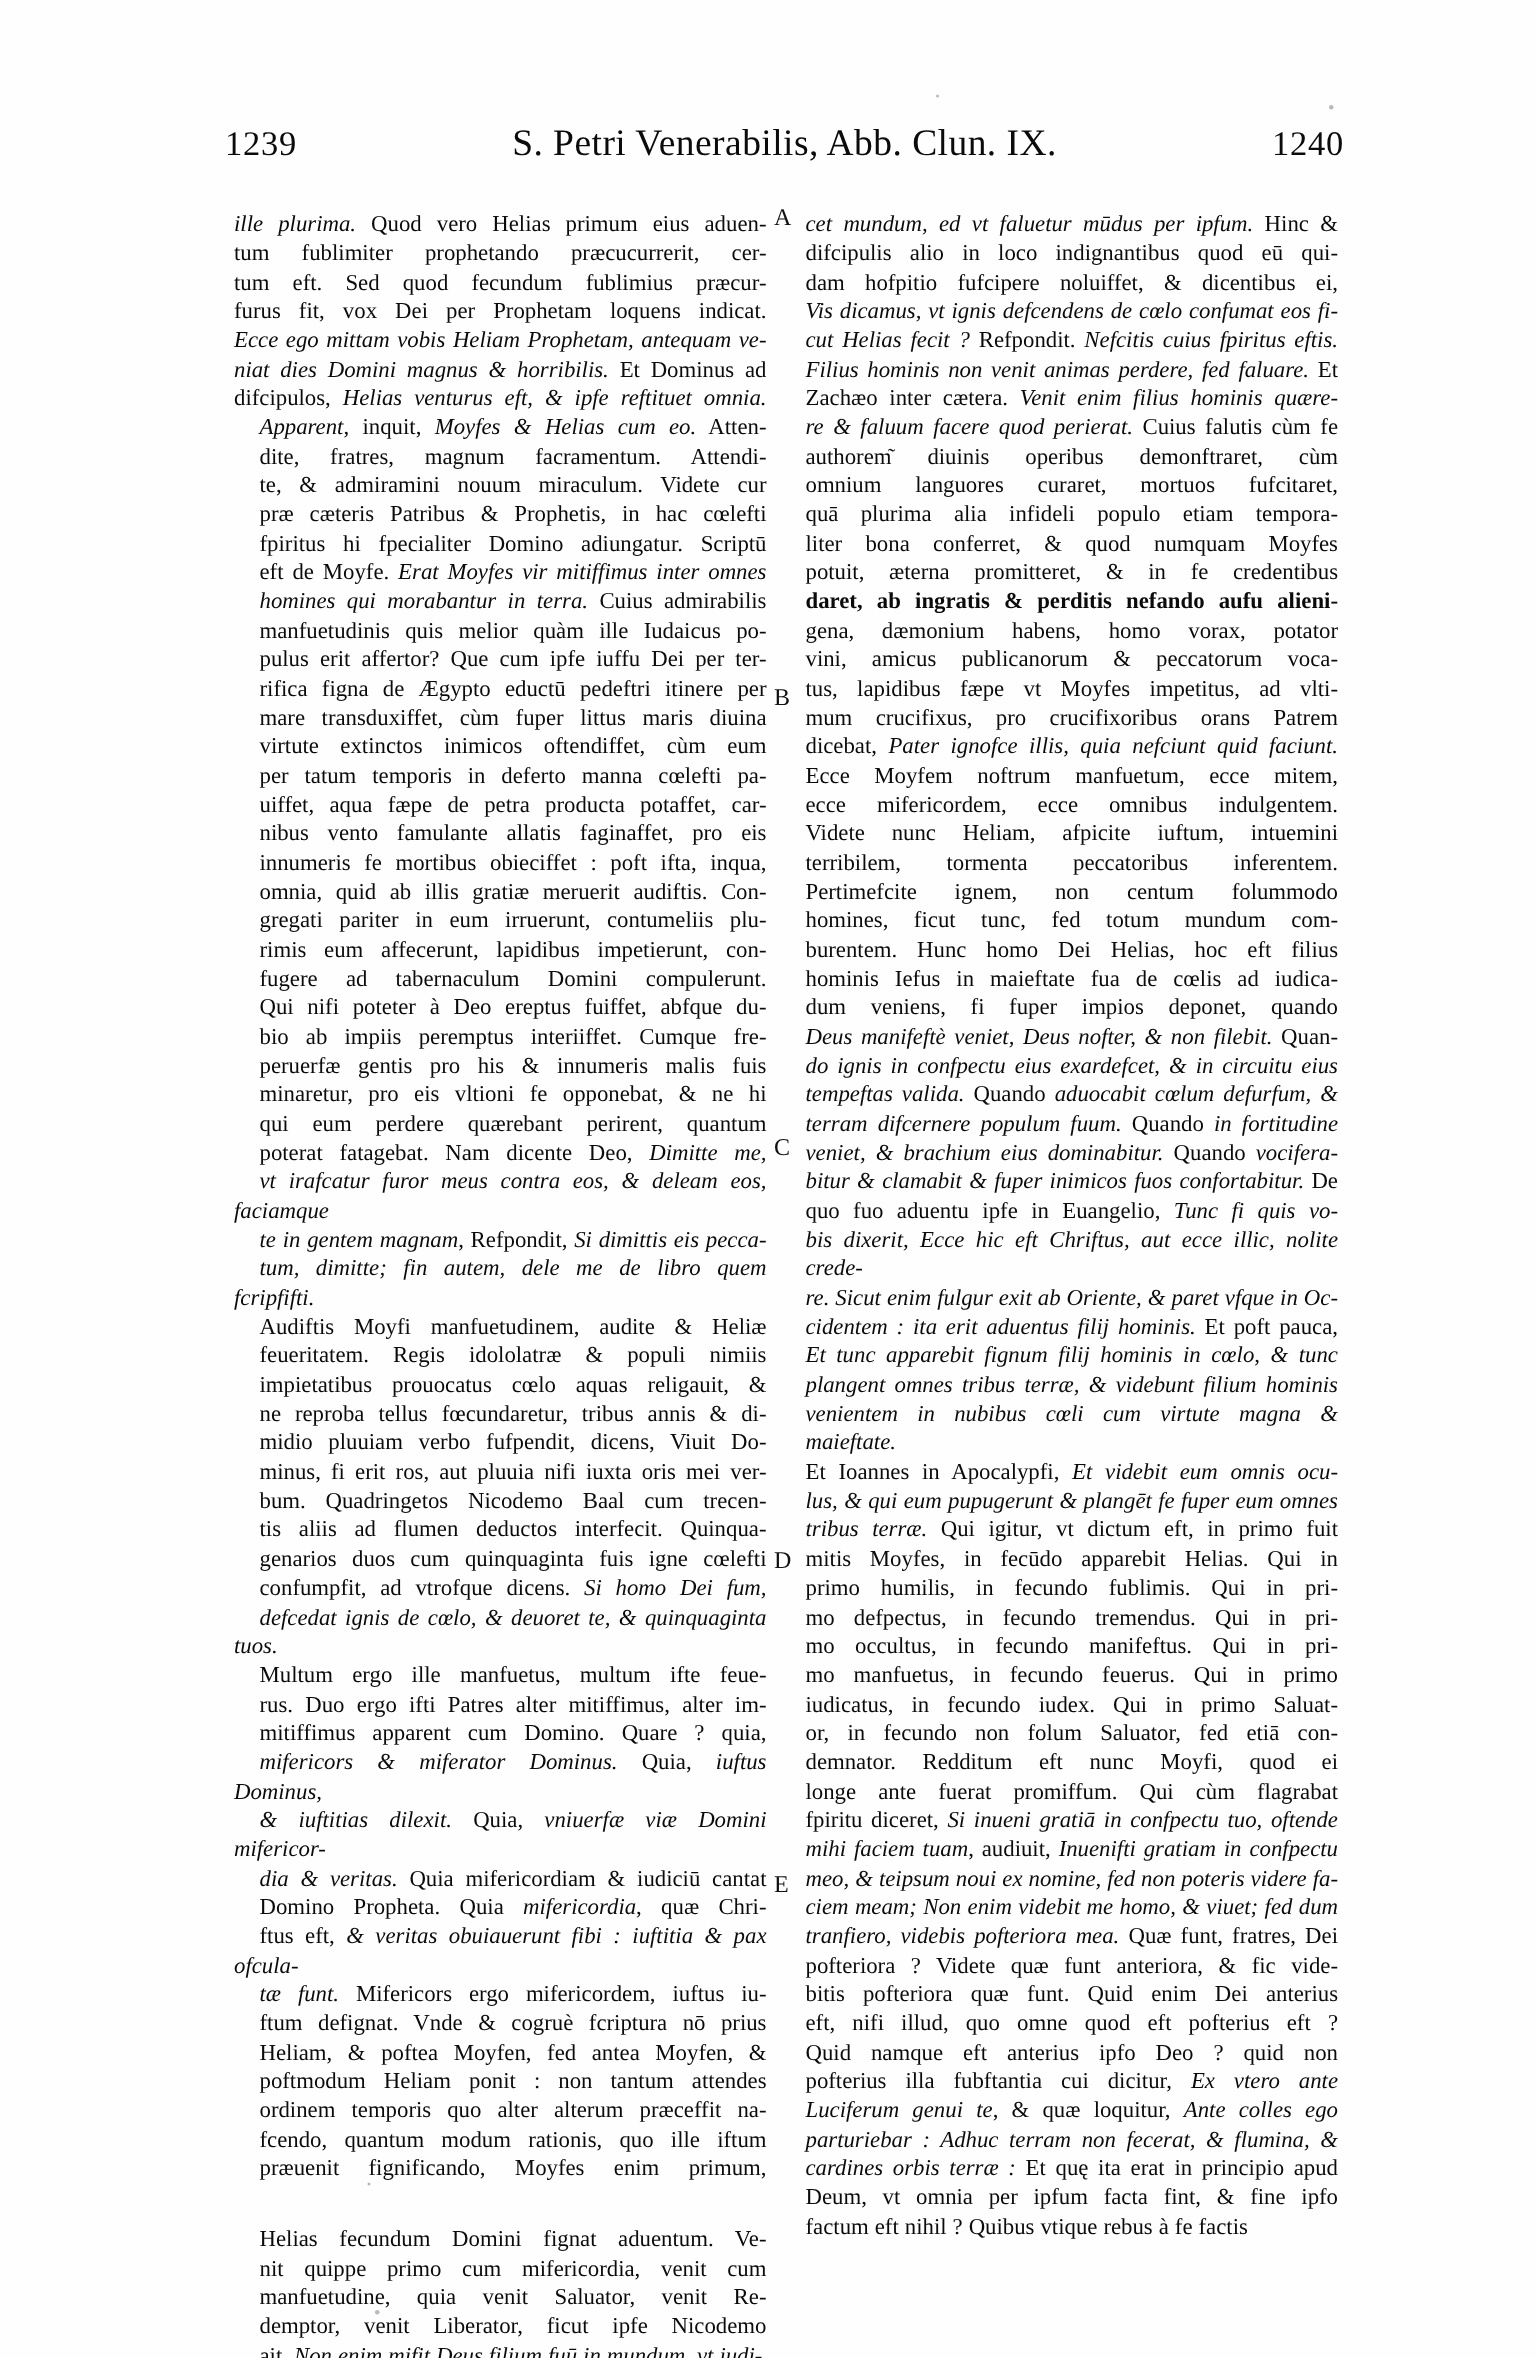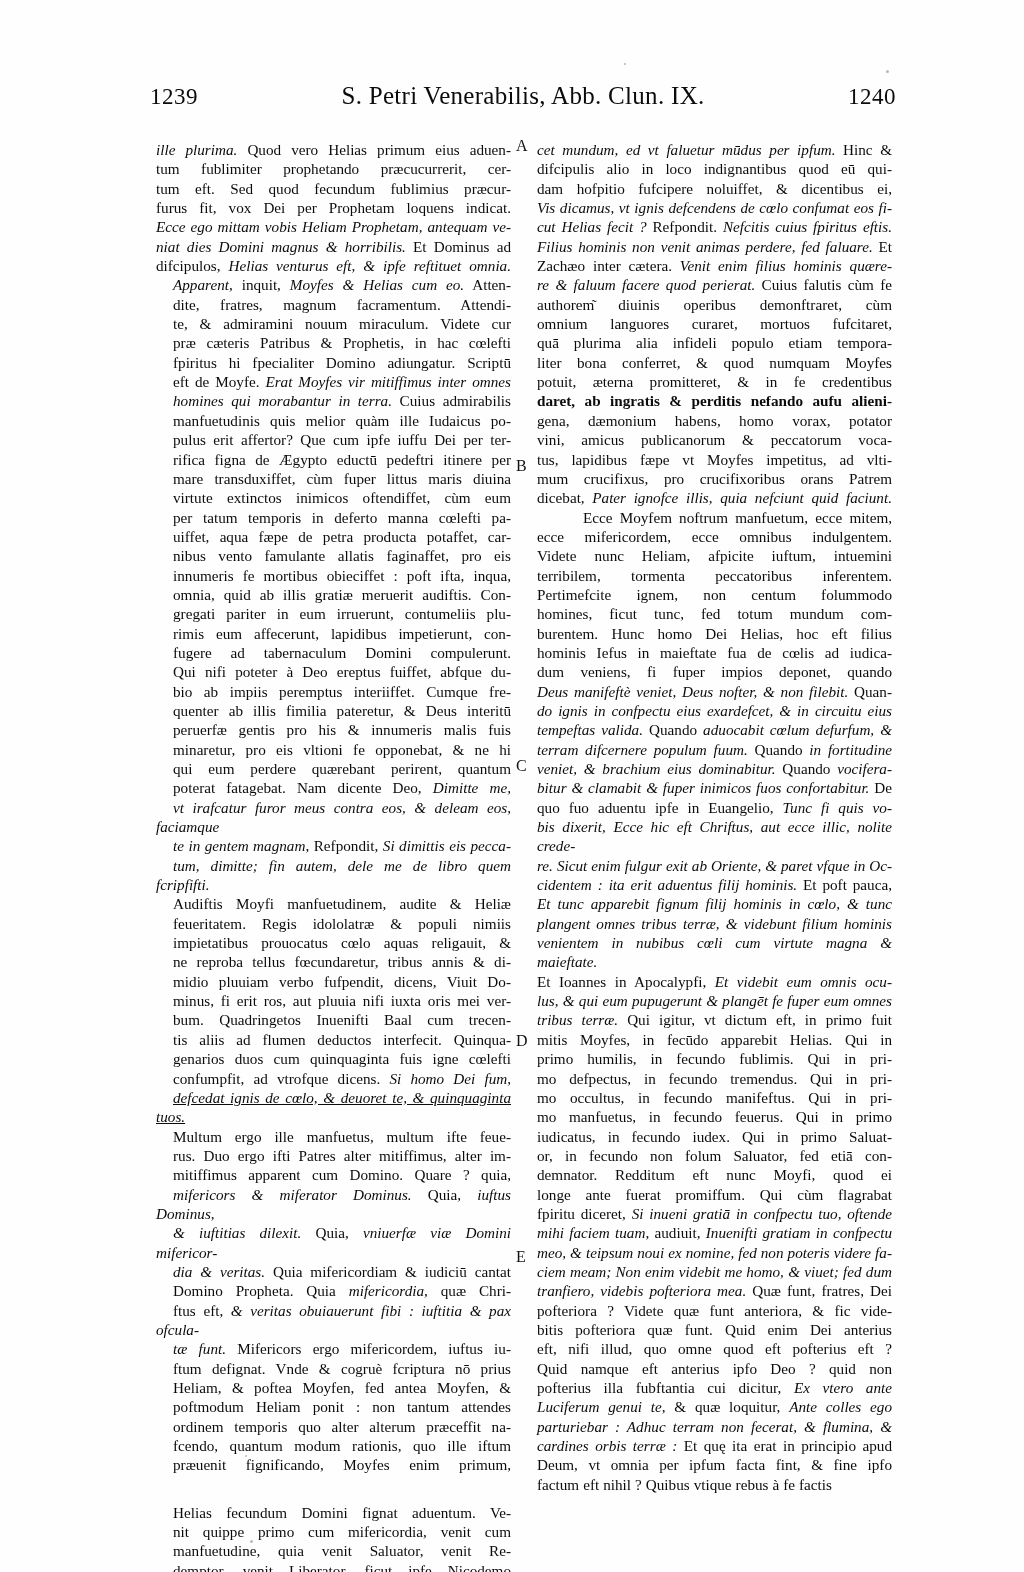--- a/index.html
+++ b/index.html
@@ -134,39 +134,38 @@
           <span class="line" style="display: block; text-align: justify; text-align-last: justify;"><span>per tatum temporis in deferto manna cœlefti pa-</span></span>
           <span class="line" style="display: block; text-align: justify; text-align-last: justify;"><span>uiffet, aqua fæpe de petra producta potaffet, car-</span></span>
           <span class="line" style="display: block; text-align: justify; text-align-last: justify;"><span>nibus vento famulante allatis faginaffet, pro eis</span></span>
           <span class="line" style="display: block; text-align: justify; text-align-last: justify;"><span>innumeris fe mortibus obieciffet : poft ifta, inqua,</span></span>
           <span class="line" style="display: block; text-align: justify; text-align-last: justify;"><span>omnia, quid ab illis gratiæ meruerit audiftis. Con-</span></span>
           <span class="line" style="display: block; text-align: justify; text-align-last: justify;"><span>gregati pariter in eum irruerunt, contumeliis plu-</span></span>
           <span class="line" style="display: block; text-align: justify; text-align-last: justify;"><span>rimis eum affecerunt, lapidibus impetierunt, con-</span></span>
           <span class="line" style="display: block; text-align: justify; text-align-last: justify;"><span>fugere ad tabernaculum Domini compulerunt.</span></span>
           <span class="line" style="display: block; text-align: justify; text-align-last: justify;"><span>Qui nifi poteter à Deo ereptus fuiffet, abfque du-</span></span>
           <span class="line" style="display: block; text-align: justify; text-align-last: justify;"><span>bio ab impiis peremptus interiiffet. Cumque fre-</span></span>
-          <span class="line" style="display: block; text-align: justify; text-align-last: justify;"><span>quenter ab illis fimilia pateretur, &amp; Deus interitū</span></span>
           <span class="line" style="display: block; text-align: justify; text-align-last: justify;"><span>peruerfæ gentis pro his &amp; innumeris malis fuis</span></span>
           <span class="line" style="display: block; text-align: justify; text-align-last: justify;"><span>minaretur, pro eis vltioni fe opponebat, &amp; ne hi</span></span>
           <span class="line" style="display: block; text-align: justify; text-align-last: justify;"><span>qui eum perdere quærebant perirent, quantum</span></span>
           <span class="line" style="display: block; text-align: justify; text-align-last: justify;"><span>poterat fatagebat. Nam dicente Deo, </span><i>Dimitte me,</i></span>
           <span class="line" style="display: block; text-align: justify; text-align-last: justify;"><i>vt irafcatur furor meus contra eos, &amp; deleam eos, faciamque</i></span>
           <span class="line" style="display: block; text-align: justify; text-align-last: justify;"><i>te in gentem magnam</i><span>, Refpondit, </span><i>Si dimittis eis pecca-</i></span>
           <span class="line" style="display: block; text-align: justify; text-align-last: justify;"><i>tum, dimitte; fin autem, dele me de libro quem fcripfifti.</i></span>
           <span class="line" style="display: block; text-align: justify; text-align-last: justify;"><span>Audiftis Moyfi manfuetudinem, audite &amp; Heliæ</span></span>
           <span class="line" style="display: block; text-align: justify; text-align-last: justify;"><span>feueritatem. Regis idololatræ &amp; populi nimiis</span></span>
           <span class="line" style="display: block; text-align: justify; text-align-last: justify;"><span>impietatibus prouocatus cœlo aquas religauit, &amp;</span></span>
           <span class="line" style="display: block; text-align: justify; text-align-last: justify;"><span>ne reproba tellus fœcundaretur, tribus annis &amp; di-</span></span>
           <span class="line" style="display: block; text-align: justify; text-align-last: justify;"><span>midio pluuiam verbo fufpendit, dicens, Viuit Do-</span></span>
           <span class="line" style="display: block; text-align: justify; text-align-last: justify;"><span>minus, fi erit ros, aut pluuia nifi iuxta oris mei ver-</span></span>
-          <span class="line" style="display: block; text-align: justify; text-align-last: justify;"><span>bum. Quadringetos Inuenifti Baal cum trecen-</span></span>
+          <span class="line" style="display: block; text-align: justify; text-align-last: justify;"><span>bum. Quadringetos Nicodemo Baal cum trecen-</span></span>
           <span class="line" style="display: block; text-align: justify; text-align-last: justify;"><span>tis aliis ad flumen deductos interfecit. Quinqua-</span></span>
           <span class="line" style="display: block; text-align: justify; text-align-last: justify;"><span>genarios duos cum quinquaginta fuis igne cœlefti</span></span>
           <span class="line" style="display: block; text-align: justify; text-align-last: justify;"><span>confumpfit, ad vtrofque dicens. </span><i>Si homo Dei fum,</i></span>
-          <span class="line" style="display: block; text-align: justify; text-align-last: justify; text-decoration: underline;"><i>defcedat ignis de cœlo, &amp; deuoret te, &amp; quinquaginta tuos.</i></span>
+          <span class="line" style="display: block; text-align: justify; text-align-last: justify;"><i>defcedat ignis de cœlo, &amp; deuoret te, &amp; quinquaginta tuos.</i></span>
           <span class="line" style="display: block; text-align: justify; text-align-last: justify;"><span>Multum ergo ille manfuetus, multum ifte feue-</span></span>
           <span class="line" style="display: block; text-align: justify; text-align-last: justify;"><span>rus. Duo ergo ifti Patres alter mitiffimus, alter im-</span></span>
           <span class="line" style="display: block; text-align: justify; text-align-last: justify;"><span>mitiffimus apparent cum Domino. Quare ? quia,</span></span>
           <span class="line" style="display: block; text-align: justify; text-align-last: justify;"><i>mifericors &amp; miferator Dominus.</i><span> Quia, </span><i>iuftus Dominus,</i></span>
           <span class="line" style="display: block; text-align: justify; text-align-last: justify;"><i>&amp; iuftitias dilexit.</i><span> Quia, </span><i>vniuerfæ viæ Domini mifericor-</i></span>
           <span class="line" style="display: block; text-align: justify; text-align-last: justify;"><i>dia &amp; veritas.</i><span> Quia mifericordiam &amp; iudiciū cantat</span></span>
           <span class="line" style="display: block; text-align: justify; text-align-last: justify;"><span>Domino Propheta. Quia </span><i>mifericordia</i><span>, quæ Chri-</span></span>
           <span class="line" style="display: block; text-align: justify; text-align-last: justify;"><span>ftus eft, </span><i>&amp; veritas obuiauerunt fibi : iuftitia &amp; pax ofcula-</i></span>
           <span class="line" style="display: block; text-align: justify; text-align-last: justify;"><i>tæ funt.</i><span> Mifericors ergo mifericordem, iuftus iu-</span></span>
           <span class="line" style="display: block; text-align: justify; text-align-last: justify;"><span>ftum defignat. Vnde &amp; cogruè fcriptura nō prius</span></span>
@@ -196,21 +195,21 @@
           <span class="line" style="display: block; text-align: justify; text-align-last: justify;"><span>omnium languores curaret, mortuos fufcitaret,</span></span>
           <span class="line" style="display: block; text-align: justify; text-align-last: justify;"><span>quā plurima alia infideli populo etiam tempora-</span></span>
           <span class="line" style="display: block; text-align: justify; text-align-last: justify;"><span>liter bona conferret, &amp; quod numquam Moyfes</span></span>
           <span class="line" style="display: block; text-align: justify; text-align-last: justify;"><span>potuit, æterna promitteret, &amp; in fe credentibus</span></span>
           <span class="line" style="display: block; text-align: justify; text-align-last: justify; font-weight: bold;"><span>daret, ab ingratis &amp; perditis nefando aufu alieni-</span></span>
           <span class="line" style="display: block; text-align: justify; text-align-last: justify;"><span>gena, dæmonium habens, homo vorax, potator</span></span>
           <span class="line" style="display: block; text-align: justify; text-align-last: justify;"><span>vini, amicus publicanorum &amp; peccatorum voca-</span></span>
           <span class="line" style="display: block; text-align: justify; text-align-last: justify;"><span>tus, lapidibus fæpe vt Moyfes impetitus, ad vlti-</span></span>
           <span class="line" style="display: block; text-align: justify; text-align-last: justify;"><span>mum crucifixus, pro crucifixoribus orans Patrem</span></span>
           <span class="line" style="display: block; text-align: justify; text-align-last: justify;"><span>dicebat, </span><i>Pater ignofce illis, quia nefciunt quid faciunt.</i></span>
-          <span class="line" style="display: block; text-align: justify; text-align-last: justify; margin-left: 46px;"><span>Ecce Moyfem noftrum manfuetum, ecce mitem,</span></span>
+          <span class="line" style="display: block; text-align: justify; text-align-last: justify;"><span>Ecce Moyfem noftrum manfuetum, ecce mitem,</span></span>
           <span class="line" style="display: block; text-align: justify; text-align-last: justify;"><span>ecce mifericordem, ecce omnibus indulgentem.</span></span>
           <span class="line" style="display: block; text-align: justify; text-align-last: justify;"><span>Videte nunc Heliam, afpicite iuftum, intuemini</span></span>
           <span class="line" style="display: block; text-align: justify; text-align-last: justify;"><span>terribilem, tormenta peccatoribus inferentem.</span></span>
           <span class="line" style="display: block; text-align: justify; text-align-last: justify;"><span>Pertimefcite ignem, non centum folummodo</span></span>
           <span class="line" style="display: block; text-align: justify; text-align-last: justify;"><span>homines, ficut tunc, fed totum mundum com-</span></span>
           <span class="line" style="display: block; text-align: justify; text-align-last: justify;"><span>burentem. Hunc homo Dei Helias, hoc eft filius</span></span>
           <span class="line" style="display: block; text-align: justify; text-align-last: justify;"><span>hominis Iefus in maieftate fua de cœlis ad iudica-</span></span>
           <span class="line" style="display: block; text-align: justify; text-align-last: justify;"><span>dum veniens, fi fuper impios deponet, quando</span></span>
           <span class="line" style="display: block; text-align: justify; text-align-last: justify;"><i>Deus manifeftè veniet, Deus nofter, &amp; non filebit.</i><span> Quan-</span></span>
           <span class="line" style="display: block; text-align: justify; text-align-last: justify;"><i>do ignis in confpectu eius exardefcet, &amp; in circuitu eius</i></span>

